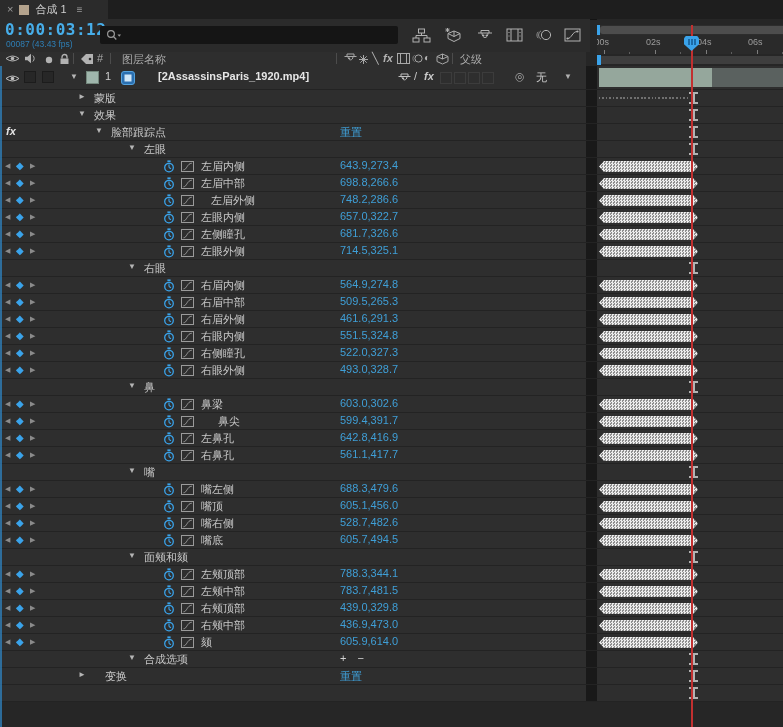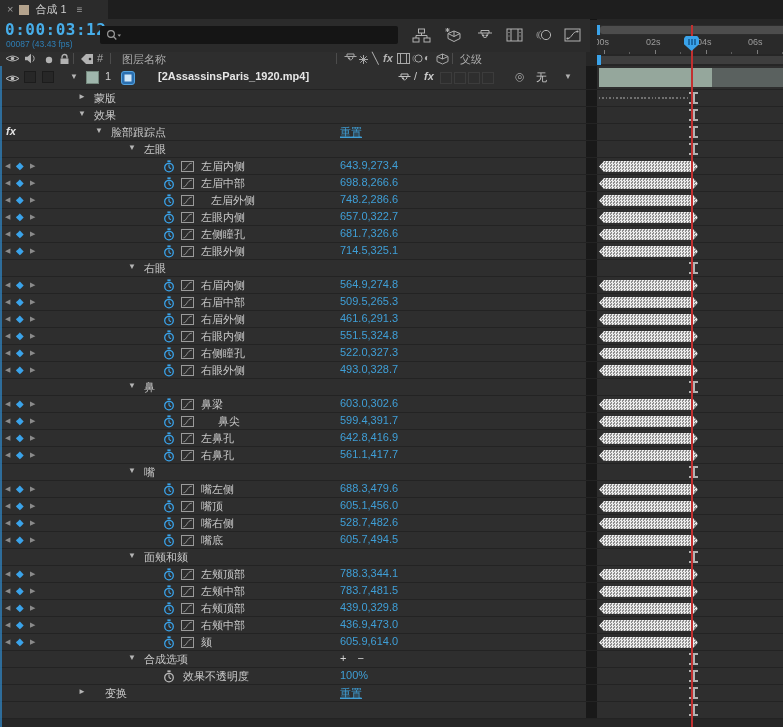--- a/index.html
+++ b/index.html
@@ -38,21 +38,21 @@
   .rc{flex:1;position:relative;background:#2e2e2e;overflow:visible}
   .plabel{position:absolute;top:1px;color:#c9c9c9;white-space:nowrap}
   .twirl{position:absolute;top:3px;font-size:8px;color:#b5b5b5;line-height:1}
   .knav{position:absolute;top:4px;font-size:7px;color:#8a8a8a;line-height:1}
   .kdia{position:absolute;top:2.5px;font-size:10px;color:#3aa3ea;line-height:1}
   .icon{position:absolute;line-height:0}
   .fxbadge{position:absolute;left:6px;top:1px;color:#e2e2e2;font-size:11px}
   .fxbadge i,.fxsw i{font-style:italic;font-weight:bold}
   .val{position:absolute;left:340px;top:1px;white-space:nowrap}
   .v-coord,.v-percent{color:#3f9fd7}
-  .v-reset{color:#3f9fd7;text-decoration:underline}
+  .v-reset{color:#3f9fd7;}
   .v-plusminus{color:#d4d4d4;letter-spacing:4px}
   .cellbox{position:absolute;top:5px;width:12px;height:12px;background:#272727;border:1px solid #1c1c1c;box-sizing:border-box}
   .swcell{position:absolute;top:5px;width:12px;height:12px;border:1px solid #3c3c3c;box-sizing:border-box}
   
   .kfbar{position:absolute;left:2px;top:3px;height:11px;width:99px;
          background:repeating-conic-gradient(#ececec 0% 25%,#8f8f8f 0% 50%) 0 0/3px 3px;
          clip-path:polygon(0 50%,5px 0,calc(100% - 5px) 0,100% 50%,calc(100% - 5px) 100%,5px 100%)}
   .dotline{position:absolute;left:2px;top:7px;height:2px;width:89px;
            background:repeating-linear-gradient(90deg,#707070 0 1.5px,transparent 1.5px 3.5px)}
   .ibeam{position:absolute;left:92px;top:2px;width:9px;height:12px}
@@ -927,39 +927,20 @@
         <div class="rc">
           <span class="ibeam">
             <b></b>
             <b class="bot"></b>
             <i></i>
           </span>
         </div>
       </div>
       <div class="row">
         <div class="lc">
-          <span class="icon" style="left:163px;top:2px"><svg width="12" height="13" viewBox="0 0 12 13">
-              <circle cx="6" cy="7.6" r="4.3" fill="none" stroke="#b8b8b8" stroke-width="1.3"></circle>
-              <rect x="4.4" y="0.4" width="3.2" height="1.8" fill="#b8b8b8"></rect>
-              <path d="M6 7.6 V4.6 M6 7.6 L8 8.7" stroke="#b8b8b8" stroke-width="1.1" fill="none"></path>
-            </svg></span>
-          <span class="plabel" style="left:183px">效果不透明度</span>
-          <span class="val v-percent">100%</span>
-        </div>
-        <div class="dvd"></div>
-        <div class="rc">
-          <span class="ibeam">
-            <b></b>
-            <b class="bot"></b>
-            <i></i>
-          </span>
-        </div>
-      </div>
-      <div class="row">
-        <div class="lc">
           <span class="twirl" style="left:78px">►</span>
           <span class="plabel" style="left:105px">变换</span>
           <span class="val v-reset">重置</span>
         </div>
         <div class="dvd"></div>
         <div class="rc">
           <span class="ibeam">
             <b></b>
             <b class="bot"></b>
             <i></i>

